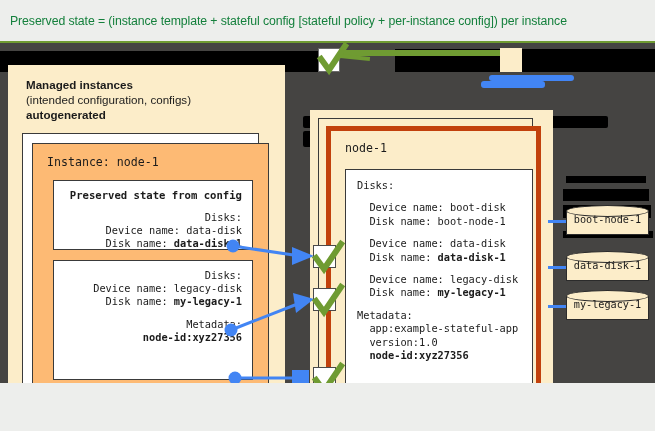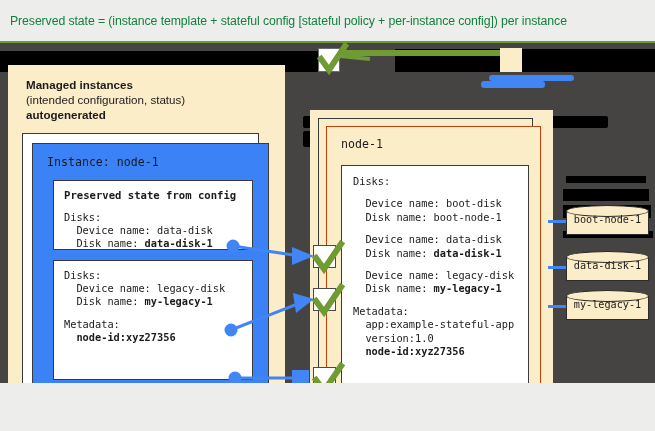--- a/index.html
+++ b/index.html
@@ -48,22 +48,23 @@
     font-size: 11.6px; color: #1b1b1b; line-height: 15px;
   }
   .panel-title-wrap .b { font-weight: bold; }
 
   
   .card-shadow {
     position: absolute; background: #ffffff;
     border: 1px solid #3a3a3a;
   }
   .card-main {
-    position: absolute; background: #3b82f6;
+    position: absolute; background: #fdba74;
     border: 1px solid #3a3a3a;
+    text-align: right;
   }
 
   .mono { font-family: "DejaVu Sans Mono", "Liberation Mono", monospace; }
 
   .instance-label {
     position: absolute; left: 14px; top: 11px;
     font-size: 11.6px; color: #1b1b1b; letter-spacing: 0px;
   }
 
   .subcard {
@@ -82,21 +83,21 @@
 
   
   .panel-right {
     position: absolute; left: 310px; top: 67px; width: 243px; height: 321px;
     background: #fcedc9;
   }
   .card-right-shadow {
     position: absolute; background: #fcedc9; border: 1px solid #3a3a3a;
   }
   .card-right-main {
-    position: absolute; background: #fcedc9; border: 1px solid #c2410c;
+    position: absolute; background: #fcedc9; border: 5px solid #c2410c;
   }
   .node-label {
     position: absolute; left: 14px; top: 10px;
     font-size: 11.6px; color: #1b1b1b;
   }
   .disks-card {
     position: absolute; background: #ffffff; border: 1px solid #3a3a3a;
     padding: 9px 11px;
   }
   .disks-card .ln {
@@ -172,21 +173,21 @@
     <div class="redact" style="left:563px; top:146px; width:86px; height:12px;"></div>
     <div class="redact" style="left:563px; top:162px; width:88px; height:13px;"></div>
     <div class="redact" style="left:566px; top:180px; width:30px; height:6px;"></div>
     <div class="redact" style="left:604px; top:180px; width:14px; height:6px;"></div>
     <div class="redact" style="left:563px; top:188px; width:90px; height:7px;"></div>
 
     <div class="panel-left">
 
       <div class="panel-title-wrap">
         <div class="b">Managed instances</div>
-        <div>(intended configuration, status)</div>
+        <div>(intended configuration, configs)</div>
         <div class="b">autogenerated</div>
       </div>
 
       <div class="card-shadow" style="left:14px; top:68px; width:237px; height:286px;"></div>
 
       <div class="card-main" style="left:24px; top:78px; width:237px; height:286px;">
         <div class="instance-label mono">Instance: node-1</div>
 
         <div class="subcard mono" style="left:20px; top:36px; width:200px; height:70px;">
           <div class="hdr">Preserved state from config</div>

